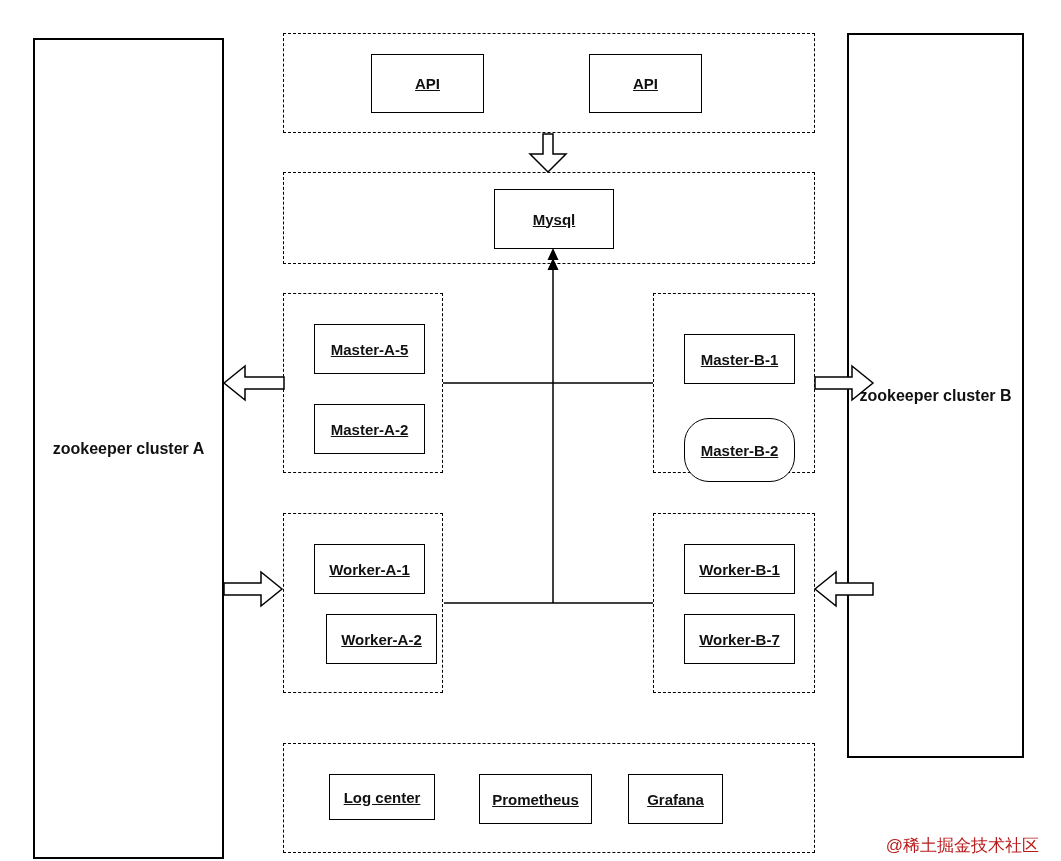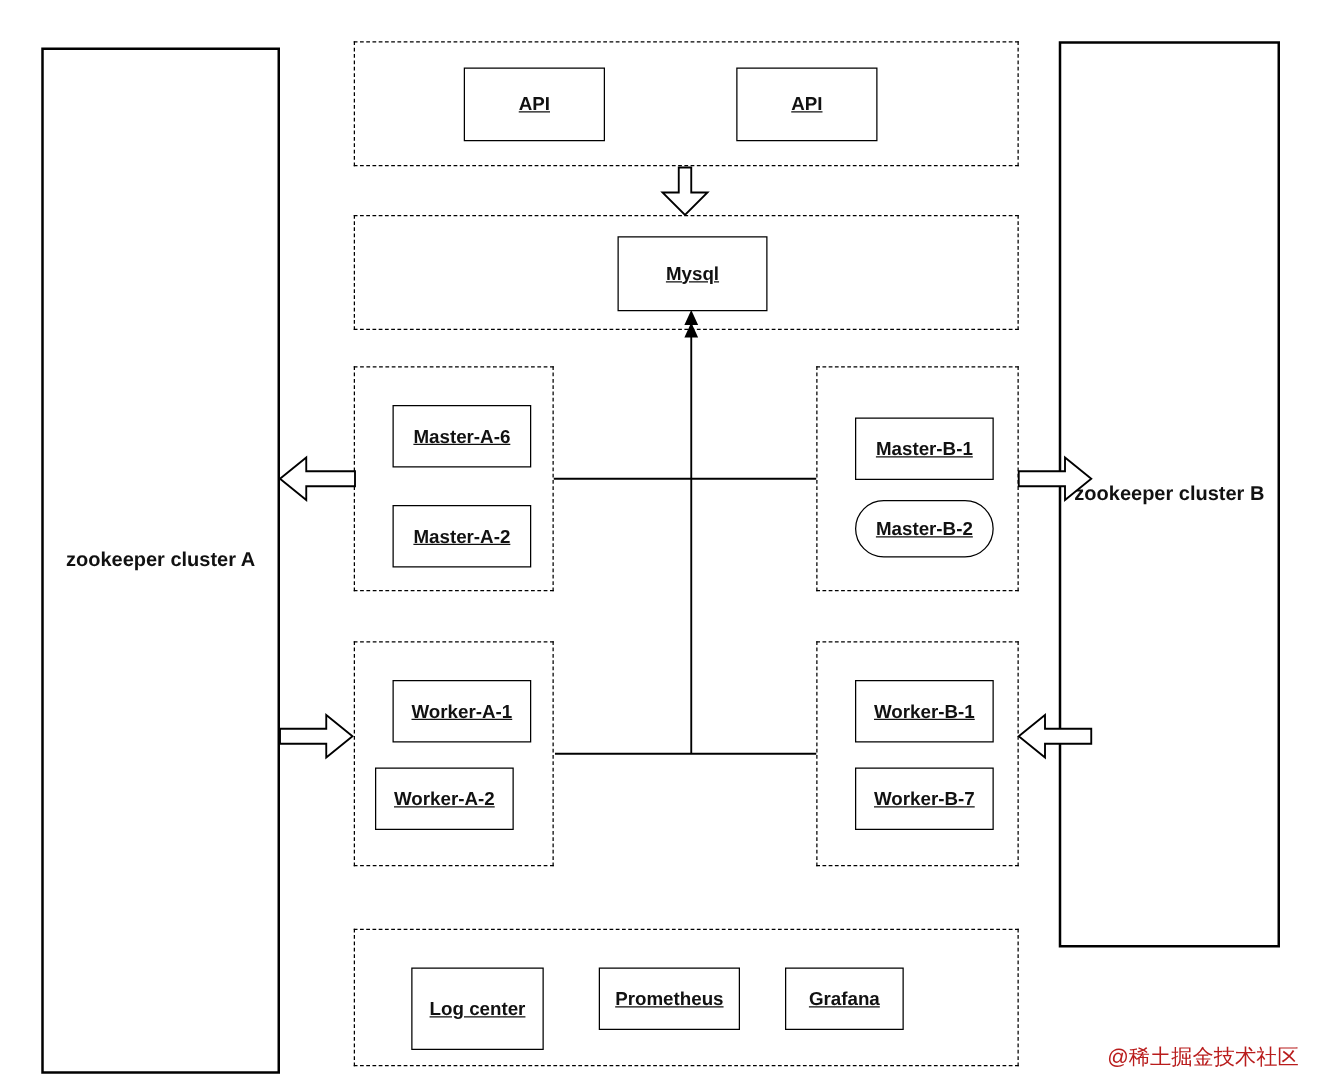--- a/index.html
+++ b/index.html
@@ -81,41 +81,41 @@
   <div class="dashed-group" style="left:283px; top:33px; width:532px; height:100px;">
     <div class="node" style="left:87px; top:20px; width:113px; height:59px;">API</div>
     <div class="node" style="left:305px; top:20px; width:113px; height:59px;">API</div>
   </div>
 
   <div class="dashed-group" style="left:283px; top:172px; width:532px; height:92px;">
     <div class="node" style="left:210px; top:16px; width:120px; height:60px;">Mysql</div>
   </div>
 
   <div class="dashed-group" style="left:283px; top:293px; width:160px; height:180px;">
-    <div class="node" style="left:30px; top:30px; width:111px; height:50px;">Master-A-6</div>
+    <div class="node" style="left:30px; top:30px; width:111px; height:50px;">Master-A-5</div>
     <div class="node" style="left:30px; top:110px; width:111px; height:50px;">Master-A-2</div>
   </div>
 
   <div class="dashed-group" style="left:653px; top:293px; width:162px; height:180px;">
     <div class="node" style="left:30px; top:40px; width:111px; height:50px;">Master-B-1</div>
-    <div class="node" style="left:30px; top:106px; width:111px; height:46px;border-radius:25px;">Master-B-2</div>
+    <div class="node" style="left:30px; top:124px; width:111px; height:64px;border-radius:25px;">Master-B-2</div>
   </div>
 
   <div class="dashed-group" style="left:283px; top:513px; width:160px; height:180px;">
     <div class="node" style="left:30px; top:30px; width:111px; height:50px;">Worker-A-1</div>
-    <div class="node" style="left:16px; top:100px; width:111px; height:50px;">Worker-A-2</div>
+    <div class="node" style="left:42px; top:100px; width:111px; height:50px;">Worker-A-2</div>
   </div>
 
   <div class="dashed-group" style="left:653px; top:513px; width:162px; height:180px;">
     <div class="node" style="left:30px; top:30px; width:111px; height:50px;text-align:right;">Worker-B-1</div>
     <div class="node" style="left:30px; top:100px; width:111px; height:50px;">Worker-B-7</div>
   </div>
 
   <div class="dashed-group" style="left:283px; top:743px; width:532px; height:110px;">
-    <div class="node" style="left:45px; top:30px; width:106px; height:66px;">Log center</div>
+    <div class="node" style="left:45px; top:30px; width:106px; height:46px;">Log center</div>
     <div class="node" style="left:195px; top:30px; width:113px; height:50px;">Prometheus</div>
     <div class="node" style="left:344px; top:30px; width:95px; height:50px;">Grafana</div>
   </div>
 
   <svg class="connector-layer" viewBox="0 0 1061 861" xmlns="http://www.w3.org/2000/svg">
 
     <path d="M 443 383 L 653 383" stroke="#000000" stroke-width="1.5" fill="none"></path>
 
     <path d="M 444 603 L 653 603" stroke="#000000" stroke-width="1.5" fill="none"></path>
 

